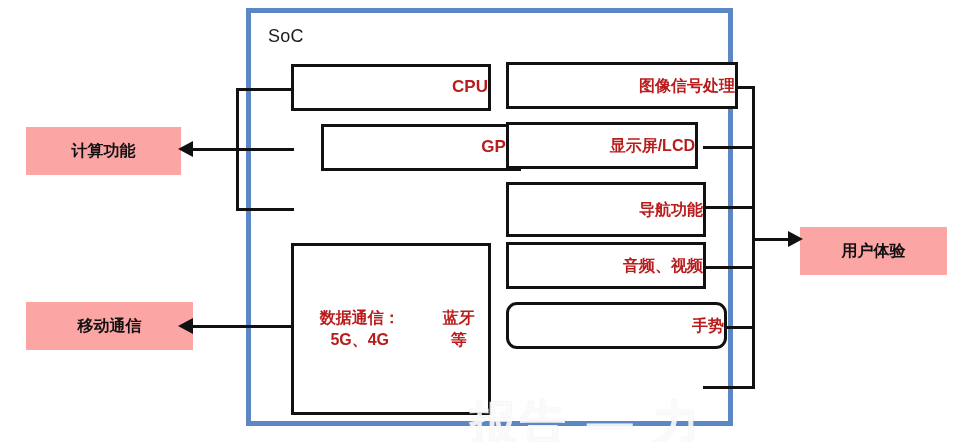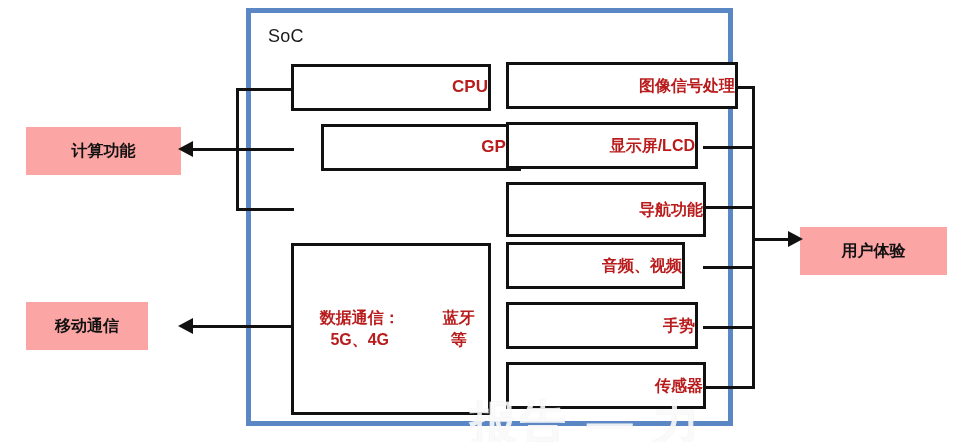--- a/index.html
+++ b/index.html
@@ -119,21 +119,21 @@
 </style>
 </head>
 <body>
 
 <div id="canvas">
 
   <div class="tag" style="left:26px; top:127px; width:155px; height:48px;">
     <span>计算功能</span>
   </div>
 
-  <div class="tag" style="left:26px; top:302px; width:122px; height:48px;">
+  <div class="tag" style="left:26px; top:302px; width:167px; height:48px;">
     <span>移动通信</span>
   </div>
 
   <div class="tag" style="left:800px; top:215px; width:147px; height:48px;margin-top:12px;">
     <span>用户体验</span>
   </div>
 
   <div class="soc-frame"></div>
   <div class="soc-title">SoC</div>
 
@@ -156,31 +156,28 @@
   </div>
 
   <div class="block" style="left:506px; top:122px; width:192px; height:47px;">
     <span>显示屏/LCD</span>
   </div>
 
   <div class="block" style="left:506px; top:182px; width:200px; height:55px;">
     <span>导航功能</span>
   </div>
 
-  <div class="block" style="left:506px; top:242px; width:179px; height:47px;">
+  <div class="block" style="left:506px; top:242px; width:200px; height:47px;">
     <span>音频、视频</span>
   </div>
 
-  <div class="block" style="left:506px; top:302px; width:192px; height:47px;">
+  <div class="block" style="left:506px; top:302px; width:221px; height:47px;border-radius:11px;">
     <span>手势</span>
   </div>
 
-  <div class="block" style="left:506px; top:362px; width:200px; height:47px;">
-    <span>传感器</span>
-  </div>
 
   <div class="hline" style="left:236px; top:88px; width:58px;"></div>
   <div class="hline" style="left:236px; top:148px; width:58px;"></div>
   <div class="hline" style="left:236px; top:208px; width:58px;"></div>
 
   <div class="vline" style="left:236px; top:88px; height:123px;"></div>
 
   <div class="hline" style="left:187px; top:148px; width:52px;"></div>
   <div class="arrow-left" style="left:178px; top:141px;"></div>
 

